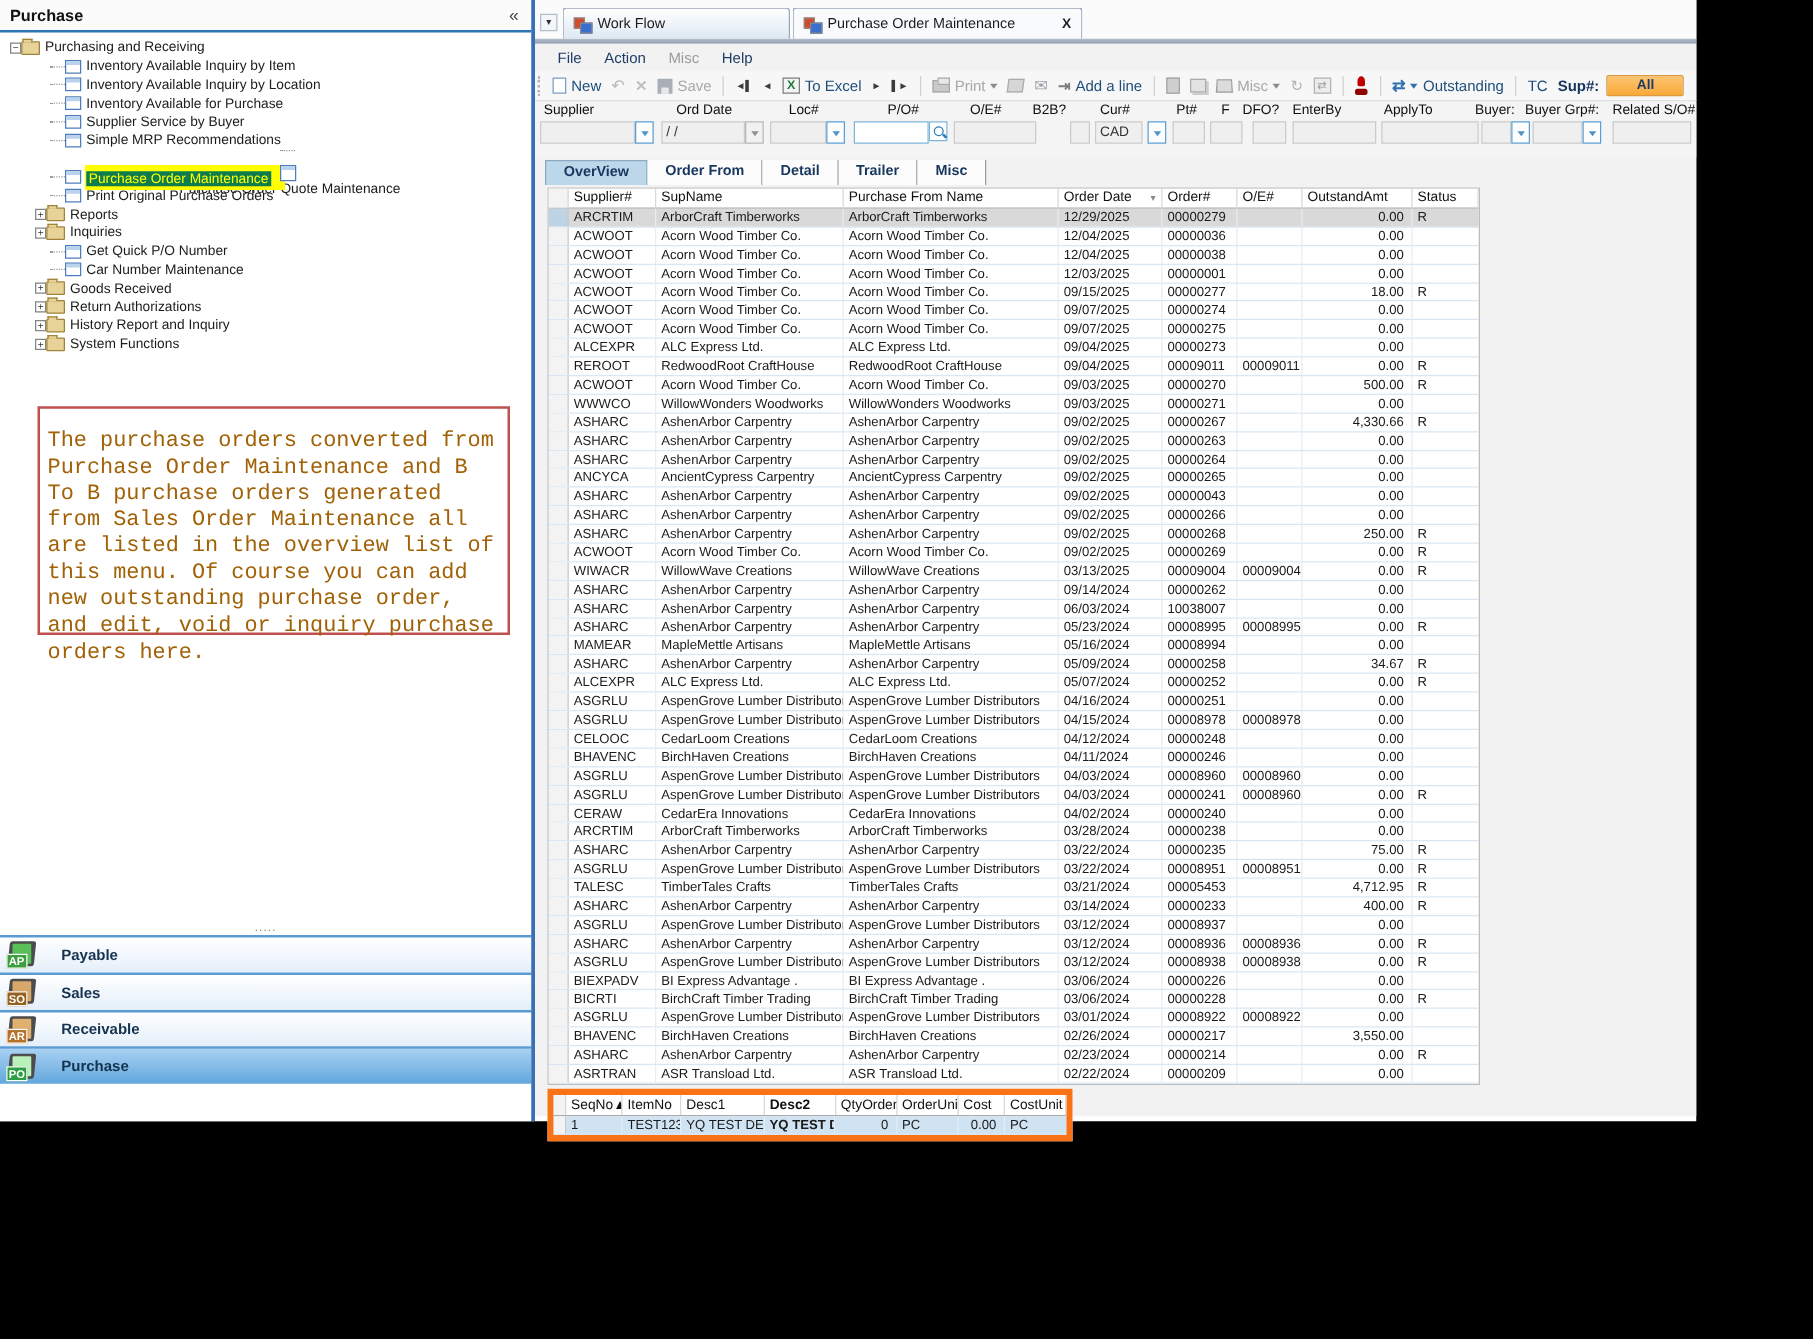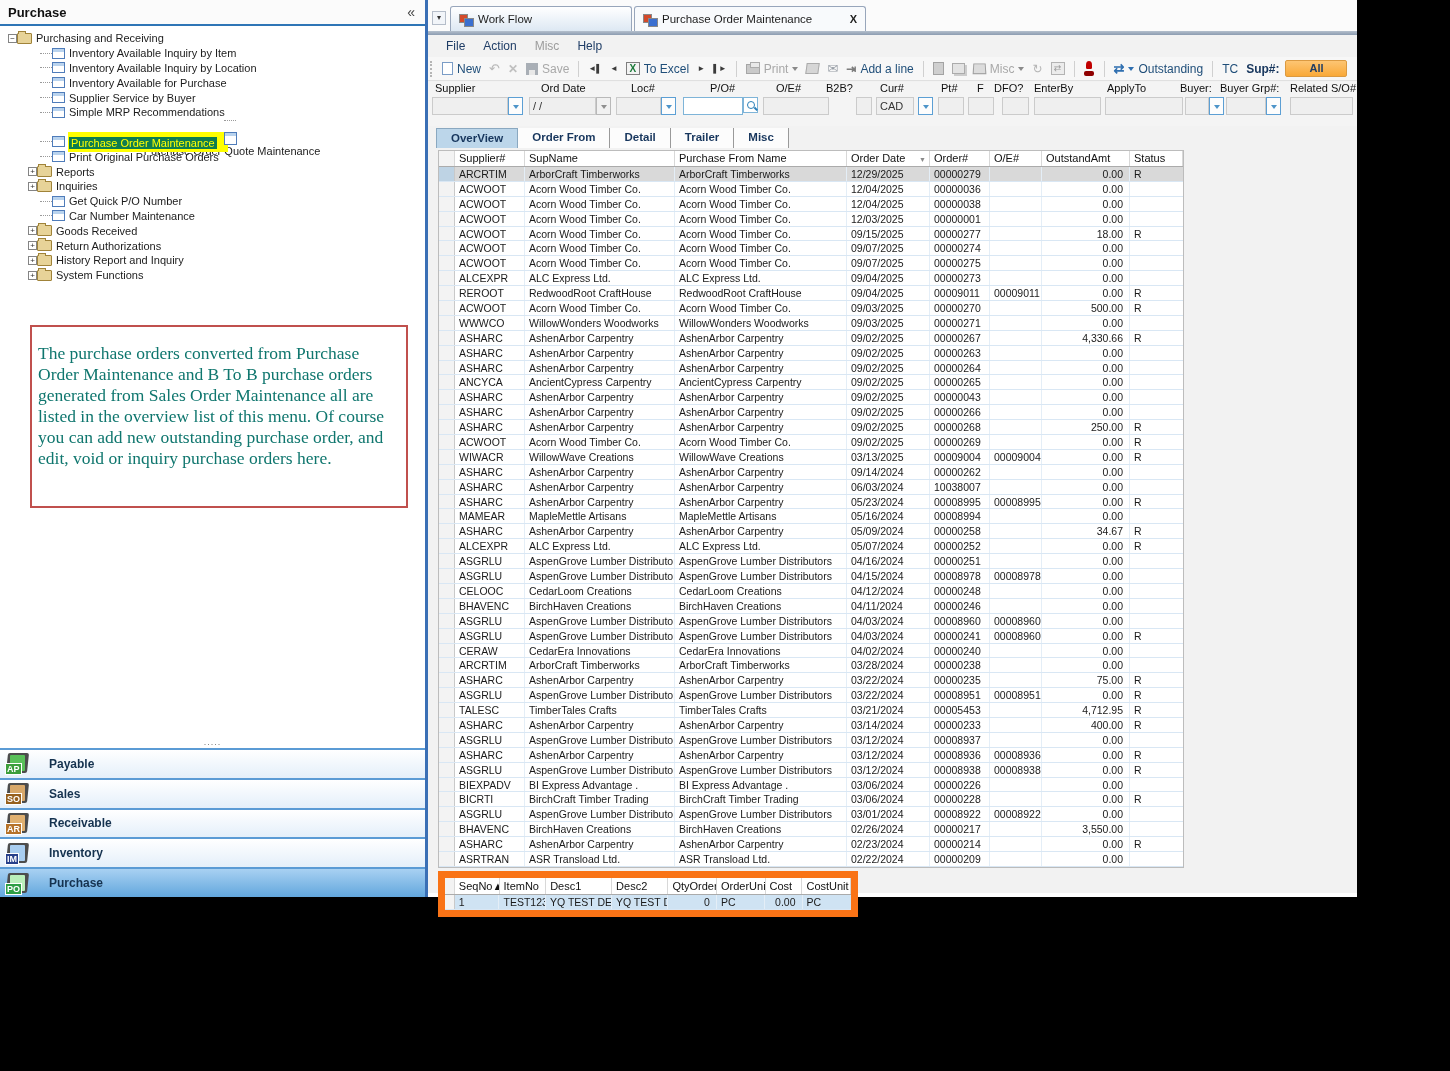--- a/index.html
+++ b/index.html
@@ -16,21 +16,21 @@
   .trow { height:14.8px; display:flex; align-items:center; white-space:nowrap; }
   .trow .lbl { font-size:11px; font-weight:normal; color:#1c1c1c; margin-left:4px; }
   .exp { width:9px; height:9px; border:1px solid #848484; background:#fff; font-size:8px; line-height:7px; text-align:center; color:#333; flex:0 0 9px; }
   .dash { width:12px; border-top:1px dotted #9a9a9a; flex:0 0 12px; }
   .ic-folder { width:15px; height:11px; background:#e7d398; border:1px solid #a08339; border-radius:1px; position:relative; flex:0 0 15px; }
   .ic-folder::before { content:''; position:absolute; left:0; top:-3px; width:6px; height:2px; background:#e7d398; border:1px solid #a08339; border-bottom:none; }
   .ic-doc { width:13px; height:11px; background:#fff; border:1px solid #4f7cba; position:relative; flex:0 0 13px; }
   .ic-doc::before { content:''; position:absolute; left:0; top:0; right:0; height:3px; background:#b9d3ee; }
   .hl-wrap { background:#ffff00; padding:1px 11px 1px 1px; margin-left:3px; }
   .hl-wrap .lbl { background:#0e7d4e; color:#ffff00; margin:0; padding:0 2px; }
-  #annotation { position:absolute; left:30px; top:325px; width:378px; height:183px; border:2px solid #c0504d; background:#fff; padding:16px 6px 6px 6px; font-family:Liberation Serif, serif; font-size:17.5px; line-height:1.205; color:#0f766e; }
+  #annotation { position:absolute; left:30px; top:325px; width:378px; height:183px; border:2px solid #c0504d; background:#fff; padding:16px 6px 6px 6px; font-family:Liberation Mono, monospace; font-size:17.5px; line-height:1.205; color:#a16207; }
   #splitter { position:absolute; left:0; top:740px; width:425px; height:8px; text-align:center; font-size:9px; color:#777; letter-spacing:1px; line-height:5px; cursor:row-resize; }
   #modules { position:absolute; left:0; top:748px; width:425px; }
   .mod { height:29.8px; border-top:2px solid #5b9bd5; background:linear-gradient(#ffffff,#e4effa); display:flex; align-items:center; cursor:pointer; }
   .mod.sel { background:linear-gradient(#a8d1f2,#62a7dd); }
   .mod .mlbl { font-size:12px; font-weight:bold; color:#15324f; margin-left:18px; }
   .mico { width:26px; height:23px; margin-left:5px; position:relative; flex:0 0 26px; }
   .mico .back { position:absolute; left:2px; top:1px; width:21px; height:20px; background:#4c4c4c; border-radius:2px; transform:skewX(-6deg); }
   .mico .paper { position:absolute; left:5px; top:3px; width:15px; height:16px; border-radius:1px; }
   .mico .plate { position:absolute; left:0px; bottom:0px; padding:0 1px; font-size:9px; font-weight:bold; color:#fff; border:1px solid #fff; line-height:10px; }
 
@@ -104,24 +104,24 @@
   #ghead .hc { font-size:11px; color:#111; padding:1px 0 0 4px; border-right:1px solid #d8d8d8; white-space:nowrap; overflow:hidden; position:relative; }
   #ghead .sort { position:absolute; right:3px; top:5px; font-size:7px; color:#8a8a8a; }
   .grow { display:flex; height:14.9px; border-bottom:1px solid #d9e7f4; cursor:pointer; }
   .grow.sel-row { background:#d9d9d9; }
   .gc { font-size:10.5px; color:#1a1a1a; padding:1px 0 0 4px; border-right:1px solid #e4eef7; white-space:nowrap; overflow:hidden; }
   .gc.num { text-align:right; padding-right:6px; }
   .gsel { background:#f3f3f3; border-right:1px solid #c9c9c9; }
   .grow.sel-row .gsel { background:#bed3e4; }
   .c0{width:16px;} .c1{width:70px;} .c2{width:150px;} .c3{width:172px;} .c4{width:83px;} .c5{width:60px;} .c6{width:52px;} .c7{width:88px;} .c8{width:53px; border-right:none;}
 
-  #dgrid { position:absolute; left:10px; top:871px; width:420px; background:#fff; border:7px solid #f97316; }
+  #dgrid { position:absolute; left:10px; top:871px; width:420px; background:#fff; border:5px solid #f97316; }
   #dghead { display:flex; height:17px; background:#fff; border-bottom:1px solid #ababab; }
   #dghead .hc { font-size:11px; color:#111; padding:2px 0 0 4px; border-right:1px solid #d8d8d8; white-space:nowrap; overflow:hidden; position:relative; }
-  .d0{width:10px;} .d1{width:46px;} .d2{width:48px;} .d3{width:68px;} .d4{width:58px;} .d5{width:50px;} .d6{width:50px;} .d7{width:38px;} .d8{width:50px;border-right:none;}
+  .d0{width:10px;} .d1{width:46px;} .d2{width:48px;} .d3{width:68px;} .d4{width:58px;font-weight:bold;} .d5{width:50px;} .d6{width:50px;} .d7{width:38px;} .d8{width:50px;border-right:none;}
 </style>
 </head>
 <body>
 
 <div id="app">
 
   <div id="left-panel">
     <div id="lp-title">
       <span class="t">Purchase</span>
       <span class="col">«</span>
@@ -232,28 +232,20 @@
           </span>
           <span class="mlbl">Sales</span>
         </div>
         <div class="mod">
           <span class="mico">
             <span class="back"></span>
             <span class="paper" style="background: rgb(224, 176, 112);"></span>
             <span class="plate" style="background: rgb(181, 114, 42);">AR</span>
           </span>
           <span class="mlbl">Receivable</span>
-        </div>
-        <div class="mod">
-          <span class="mico">
-            <span class="back"></span>
-            <span class="paper" style="background: rgb(168, 205, 240);"></span>
-            <span class="plate" style="background: rgb(39, 64, 139);">IM</span>
-          </span>
-          <span class="mlbl">Inventory</span>
         </div>
         <div class="mod sel">
           <span class="mico">
             <span class="back"></span>
             <span class="paper" style="background: rgb(186, 240, 186);"></span>
             <span class="plate" style="background: rgb(46, 158, 68);">PO</span>
           </span>
           <span class="mlbl">Purchase</span>
         </div>
       </div>

